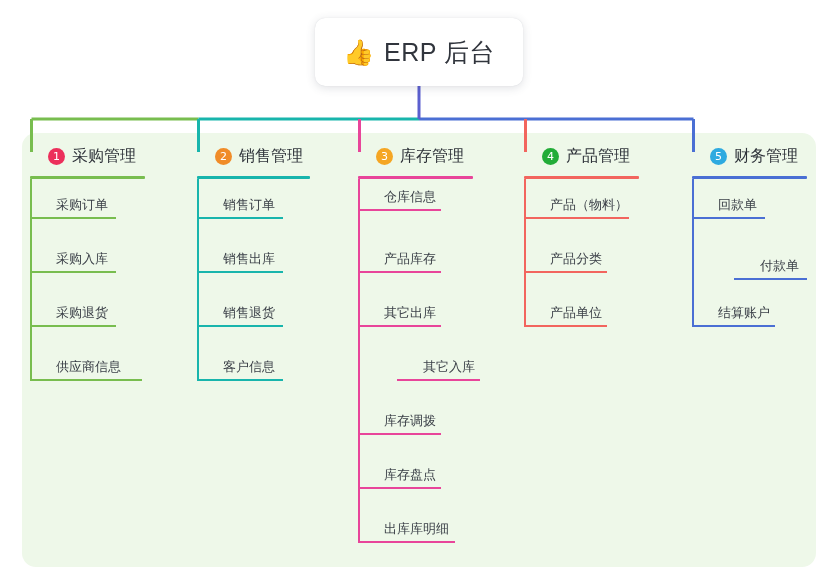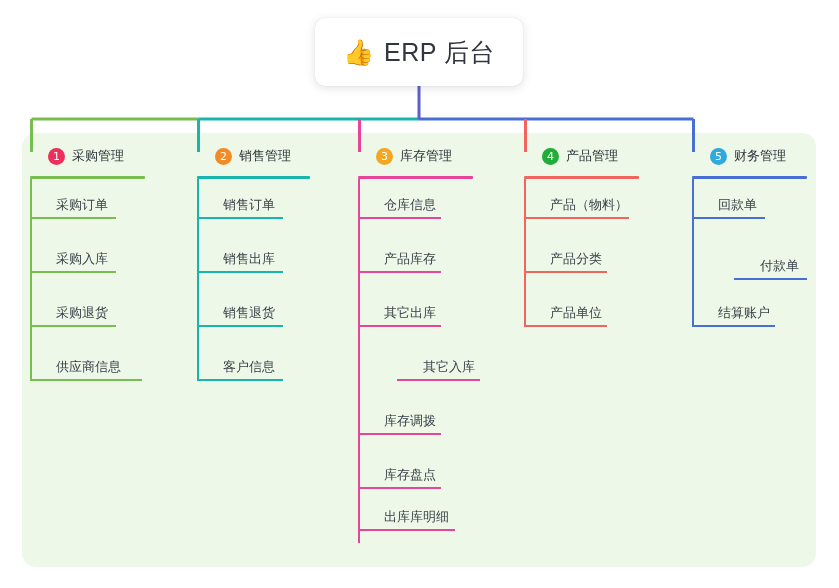--- a/index.html
+++ b/index.html
@@ -86,21 +86,21 @@
     height: 17px;
     border-radius: 50%;
     color: #ffffff;
     font-size: 11px;
     line-height: 17px;
     text-align: center;
     font-family: "DejaVu Sans", sans-serif;
     flex: 0 0 auto;
   }
   .col-title {
-    font-size: 13px;
+    font-size: 16px;
     color: #2f333a;
     white-space: nowrap;
   }
   .head-rule {
     position: absolute;
     left: 0;
     top: 31px;
     height: 3px;
     border-radius: 1px;
   }
@@ -216,21 +216,21 @@
         </div>
       </div>
       <div class="column" style="left: 358px;">
         <div class="col-head">
           <span class="badge" style="background: rgb(245, 166, 35);">3</span>
           <span class="col-title">库存管理</span>
         </div>
         <div class="head-rule" style="width: 115px; background: rgb(232, 69, 154);"></div>
         <div class="children">
           <div class="spine" style="height: 364px; background: rgb(232, 69, 154);"></div>
-          <div class="child" style="top: 10px; height: 30px; width: 93px; text-align: right;">
+          <div class="child" style="top: 2px; height: 30px; width: 93px; text-align: right;">
             <span class="child-label">仓库信息</span>
             <div class="child-rule" style="width: 83px; background: rgb(232, 69, 154);"></div>
           </div>
           <div class="child" style="top: 64px; height: 30px; width: 93px; padding-left: 31px;">
             <span class="child-label">产品库存</span>
             <div class="child-rule" style="width: 83px; background: rgb(232, 69, 154);"></div>
           </div>
           <div class="child" style="top: 118px; height: 30px; width: 93px; padding-left: 12px;">
             <span class="child-label">其它出库</span>
             <div class="child-rule" style="width: 83px; background: rgb(232, 69, 154);"></div>
@@ -240,21 +240,21 @@
             <div class="child-rule" style="width: 83px; background: rgb(232, 69, 154);"></div>
           </div>
           <div class="child" style="top: 226px; height: 30px; width: 93px;">
             <span class="child-label">库存调拨</span>
             <div class="child-rule" style="width: 83px; background: rgb(232, 69, 154);"></div>
           </div>
           <div class="child" style="top: 280px; height: 30px; width: 93px;">
             <span class="child-label">库存盘点</span>
             <div class="child-rule" style="width: 83px; background: rgb(232, 69, 154);"></div>
           </div>
-          <div class="child" style="top: 322px; height: 30px; width: 107px;">
+          <div class="child" style="top: 334px; height: 30px; width: 107px;">
             <span class="child-label">出库库明细</span>
             <div class="child-rule" style="width: 97px; background: rgb(232, 69, 154);"></div>
           </div>
         </div>
       </div>
       <div class="column" style="left: 524px;">
         <div class="col-head">
           <span class="badge" style="background: rgb(34, 172, 56);">4</span>
           <span class="col-title">产品管理</span>
         </div>

